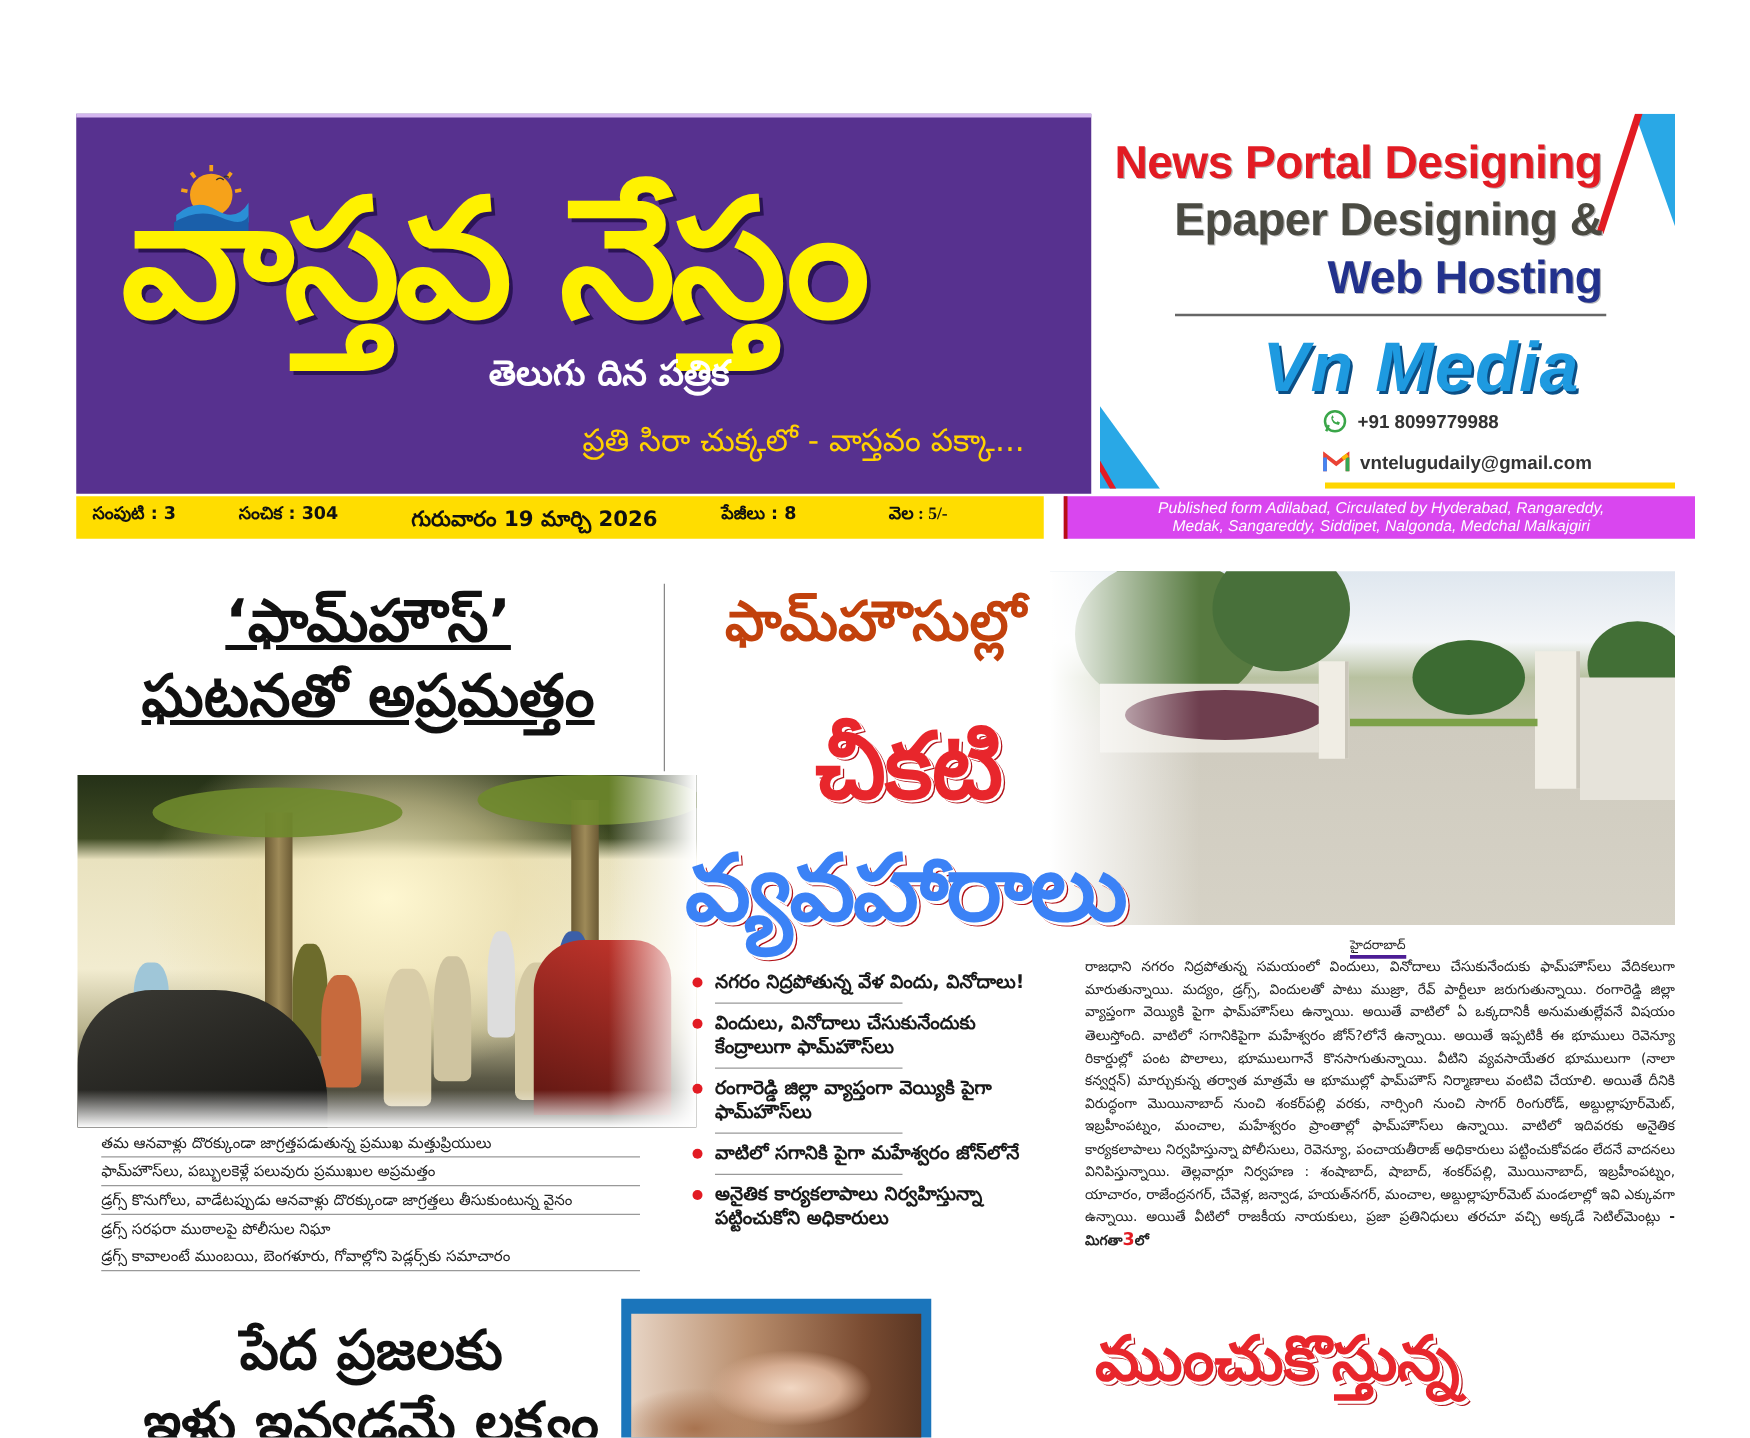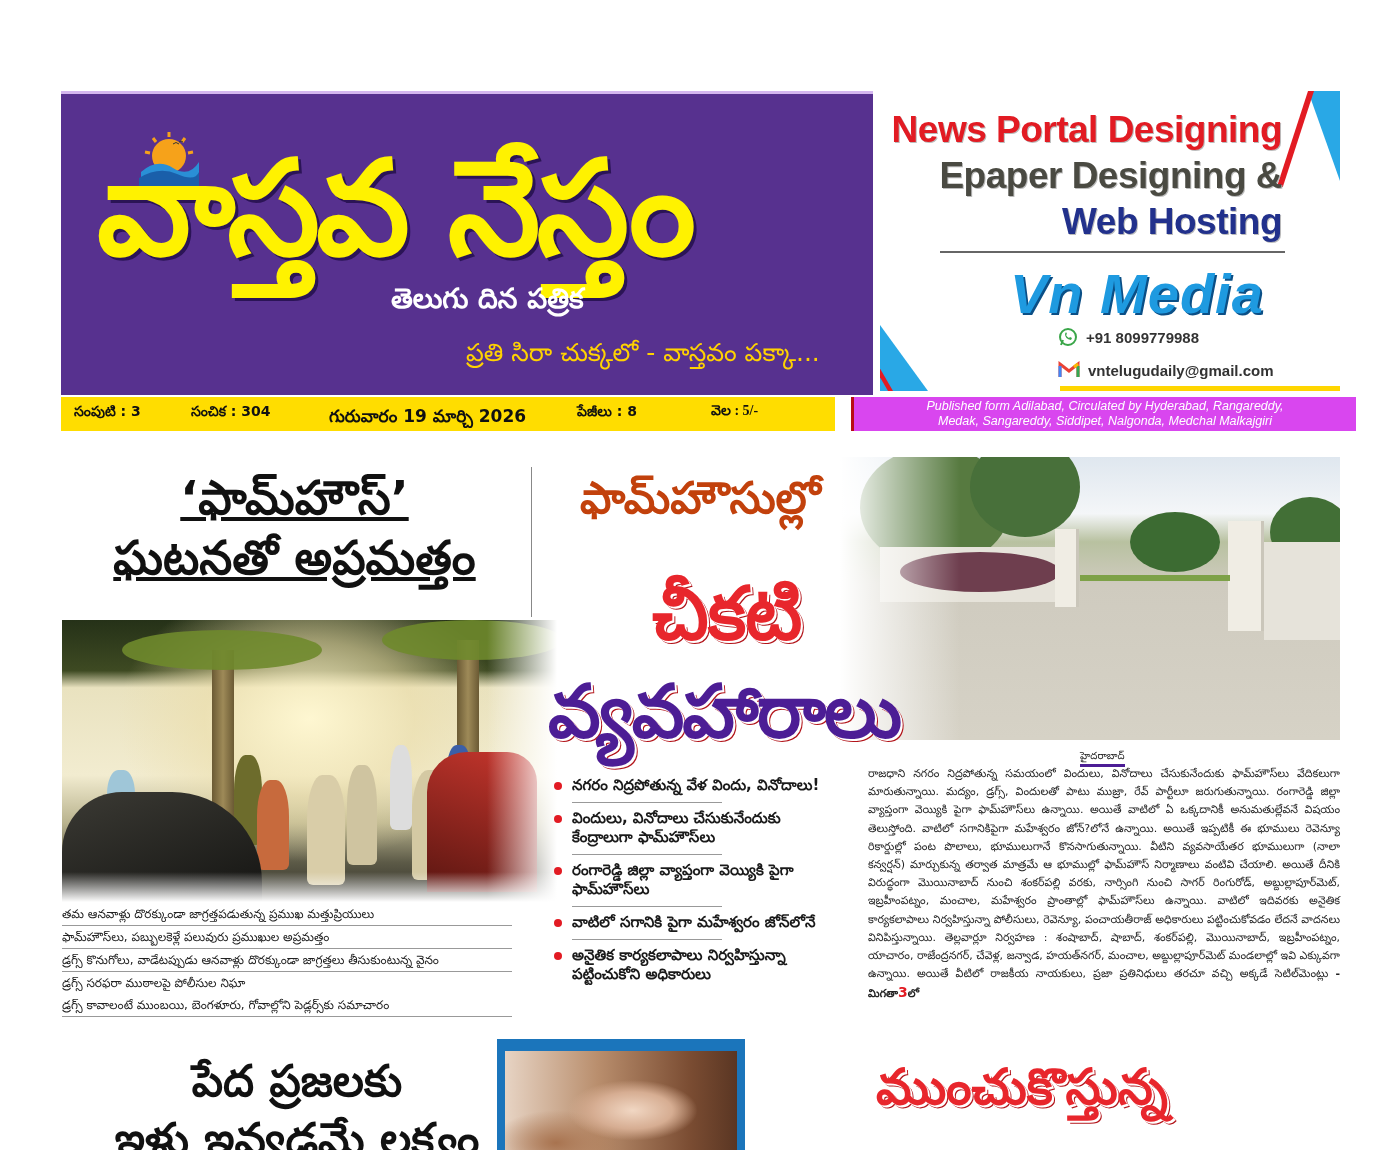--- a/index.html
+++ b/index.html
@@ -47,26 +47,26 @@
   }
   .palm { position:absolute; width:22px; background:linear-gradient(90deg,#6b5a34,#9e8a58,#6b5a34); }
   .leaf { position:absolute; height:40px; background:#6f8a2c; border-radius:50%; opacity:0.9; }
   .person { position:absolute; border-radius:40% 40% 6px 6px; }
   .car-left { position:absolute; left:0; bottom:0; width:200px; height:110px; background:linear-gradient(160deg,#3b3a34,#141412); border-radius:60px 90px 0 0; }
   .car-right { position:absolute; right:20px; bottom:10px; width:110px; height:140px; background:linear-gradient(200deg,#c7362d,#5a1611); border-radius:40px 30px 0 0; }
   .photo-fade-right { position:absolute; right:0; top:0; width:70px; height:100%; background:linear-gradient(90deg,transparent,#fff); }
   .photo-fade-bottom { position:absolute; left:0; bottom:0; width:100%; height:30px; background:linear-gradient(180deg,transparent,#fff); }
 
   #left-captions { left:62px; top:903px; width:450px; }
-  .caption-line { font-size:12px; line-height:22px; color:#222; border-bottom:1px solid #999; white-space:nowrap; overflow:hidden; }
+  .caption-line { font-size:12px; line-height:22px; color:#222; border-bottom:1px solid #999; white-space:nowrap; overflow:hidden;margin-left:19px; }
 
   
   #center-kicker { left:580px; top:472px; font-size:44px; font-weight:bold; color:#c2410c; white-space:nowrap; }
   #center-head1 { left:652px; top:570px; font-size:74px; font-weight:bold; color:#e8262c; white-space:nowrap; text-shadow:2px 2px 0 #fff, 3px 3px 0 #b2141a; letter-spacing:-1px; }
-  #center-head2 { left:548px; top:668px; font-size:74px; font-weight:bold; color:#4c1d95; white-space:nowrap; text-shadow:2px 2px 0 #fff, 3px 3px 0 #b2141a; letter-spacing:-2px; }
+  #center-head2 { left:548px; top:668px; font-size:74px; font-weight:bold; color:#3b82f6; white-space:nowrap; text-shadow:2px 2px 0 #fff, 3px 3px 0 #b2141a; letter-spacing:-2px; }
 
   #right-photo { left:840px; top:457px; width:500px; height:283px; overflow:hidden;
     background:linear-gradient(180deg,#dfe7ef 0%,#f4f6f8 20%,#b8c1a0 30%,#cfcbbf 45%,#d6d2c6 100%); }
   .rp-wall { position:absolute; background:#e6e3da; }
   .rp-pillar { position:absolute; background:#f0ede4; box-shadow:inset -3px 0 0 #cac6ba; }
   .rp-tree { position:absolute; border-radius:50%; background:#3f6a2c; }
   .rp-fade { position:absolute; left:0; top:0; width:120px; height:100%; background:linear-gradient(90deg,#fff,transparent); }
 
   #bullets { left:552px; top:776px; width:290px; }
   .bullet { position:relative; padding-left:20px; font-size:15px; line-height:19px; font-weight:bold; color:#1a1a1a; margin-bottom:7px; }

